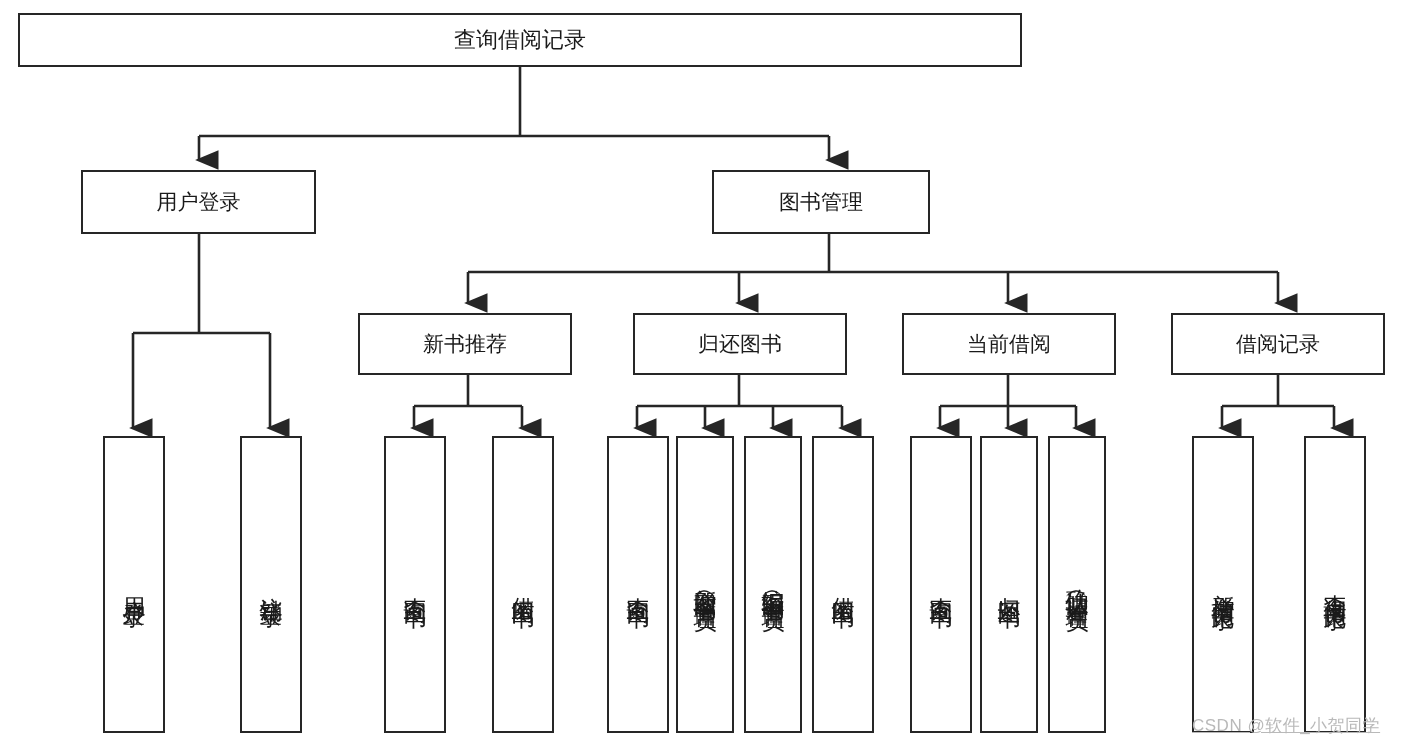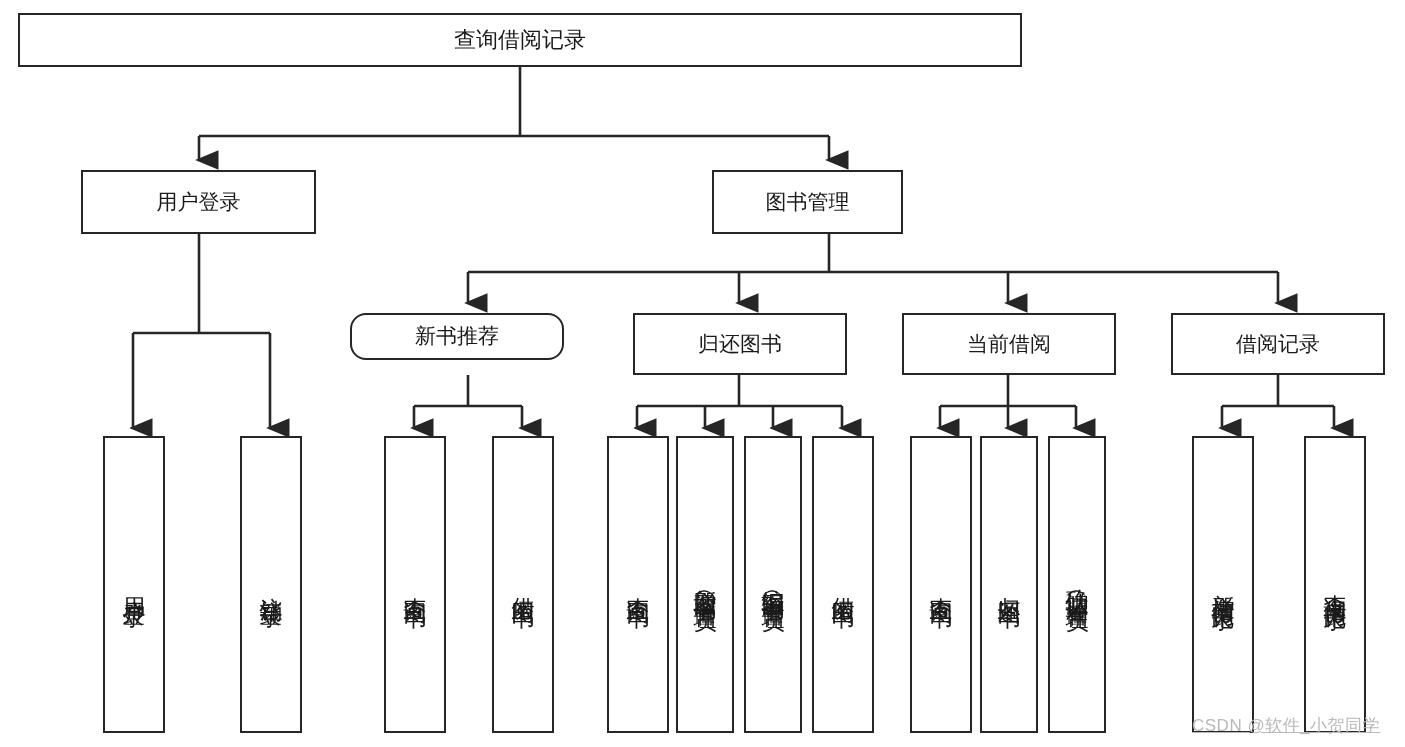--- a/index.html
+++ b/index.html
@@ -120,25 +120,25 @@
     </g>
   </svg>
 
   <div class="node root horiz" style="left:18px; top:13px; width:1004px; height:54px;">
     <span class="label">查询借阅记录</span>
   </div>
 
   <div class="node horiz" style="left:81px; top:170px; width:235px; height:64px;">
     <span class="label">用户登录</span>
   </div>
-  <div class="node horiz" style="left:712px; top:170px; width:191px; height:64px;">
+  <div class="node horiz" style="left:712px; top:170px; width:218px; height:64px;">
     <span class="label">图书管理</span>
   </div>
 
-  <div class="node horiz" style="left:350px; top:313px; width:214px; height:47px;border-radius:16px;">
+  <div class="node horiz" style="left:358px; top:313px; width:214px; height:62px;">
     <span class="label">新书推荐</span>
   </div>
   <div class="node horiz" style="left:633px; top:313px; width:214px; height:62px;">
     <span class="label">归还图书</span>
   </div>
   <div class="node horiz" style="left:1171px; top:313px; width:214px; height:62px;">
     <span class="label">借阅记录</span>
   </div>
   <div class="node horiz" style="left:902px; top:313px; width:214px; height:62px;">
     <span class="label">当前借阅</span>

